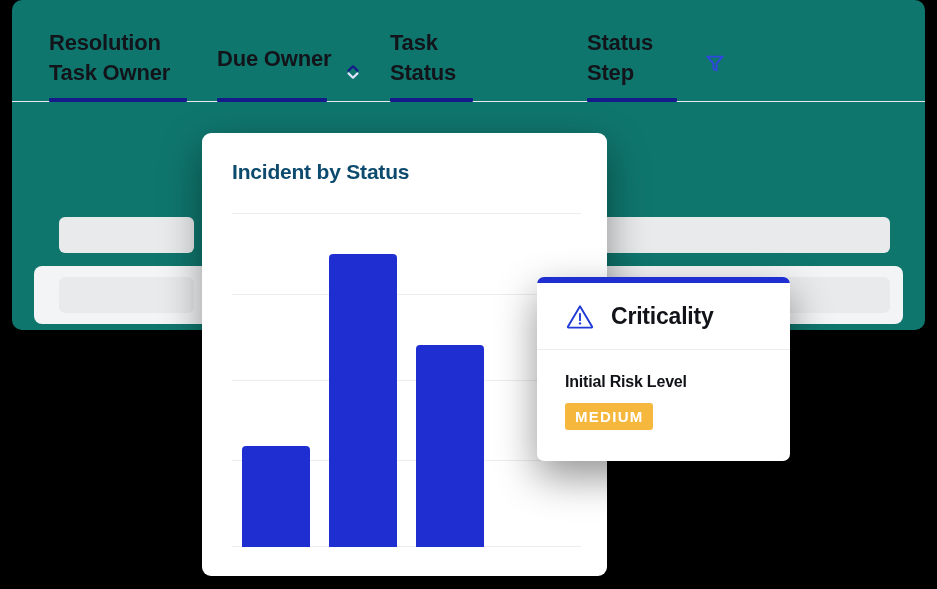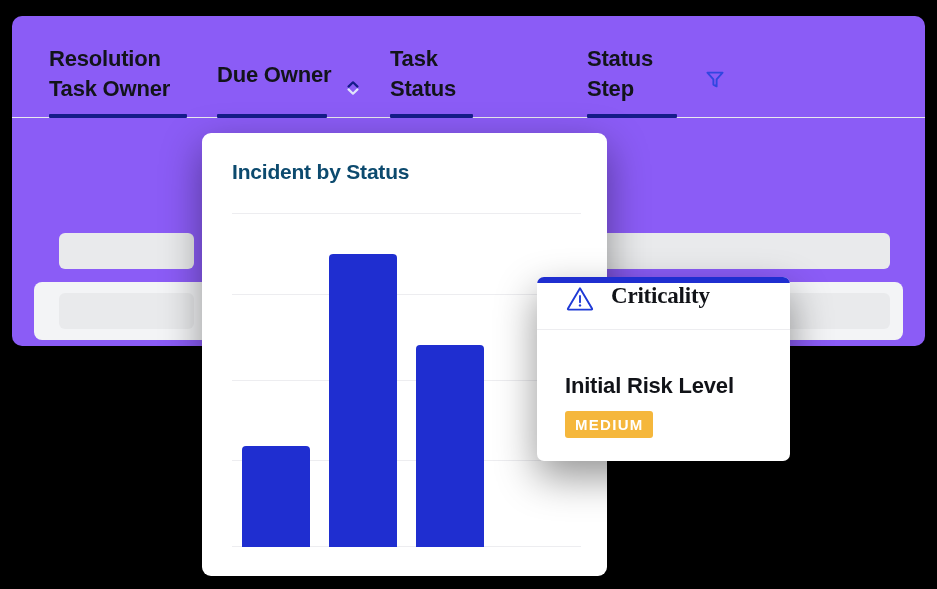--- a/index.html
+++ b/index.html
@@ -20,24 +20,24 @@
     position: relative;
     width: 937px;
     height: 589px;
     background: #000000;
   }
 
   
   .table-card {
     position: absolute;
     left: 12px;
-    top: 16px;
+    top: 0;
     width: 913px;
     height: 330px;
-    background: #8b5cf6;
+    background: #0f766e;
     border-radius: 10px;
     box-shadow: 0 10px 34px rgba(0,0,0,0.55);
     overflow: hidden;
   }
 
   .table-head {
     position: relative;
     height: 102px;
   }
 
@@ -181,45 +181,44 @@
   .crit-topbar {
     position: absolute;
     left: 0; right: 0; top: 0;
     height: 6px;
     background: #1f2ed0;
   }
   .crit-header {
     position: absolute;
     left: 0; right: 0;
     top: 6px;
-    height: 47px;
+    height: 67px;
     border-bottom: 1px solid #ededf0;
     display: flex;
-    align-items: flex-start;
+    align-items: center;
     padding-left: 28px;
     box-sizing: border-box;
-    font-family: Liberation Serif, serif;
   }
   .warn-icon { width: 30px; height: 30px; flex: none; }
   .crit-title {
     margin-left: 16px;
     font-size: 23px;
     font-weight: 700;
     color: #111318;
     letter-spacing: -0.2px;
   }
   .crit-body {
     position: absolute;
     left: 0; right: 0;
     top: 74px;
     padding: 22px 28px 0 28px;
     box-sizing: border-box;
   }
   .risk-label {
-    font-size: 22px;
+    font-size: 16px;
     font-weight: 700;
     color: #111318;
     letter-spacing: -0.2px;
   }
   .risk-badge {
     display: inline-block;
     margin-top: 12px;
     background: #f5b73c;
     color: #ffffff;
     font-size: 15px;

